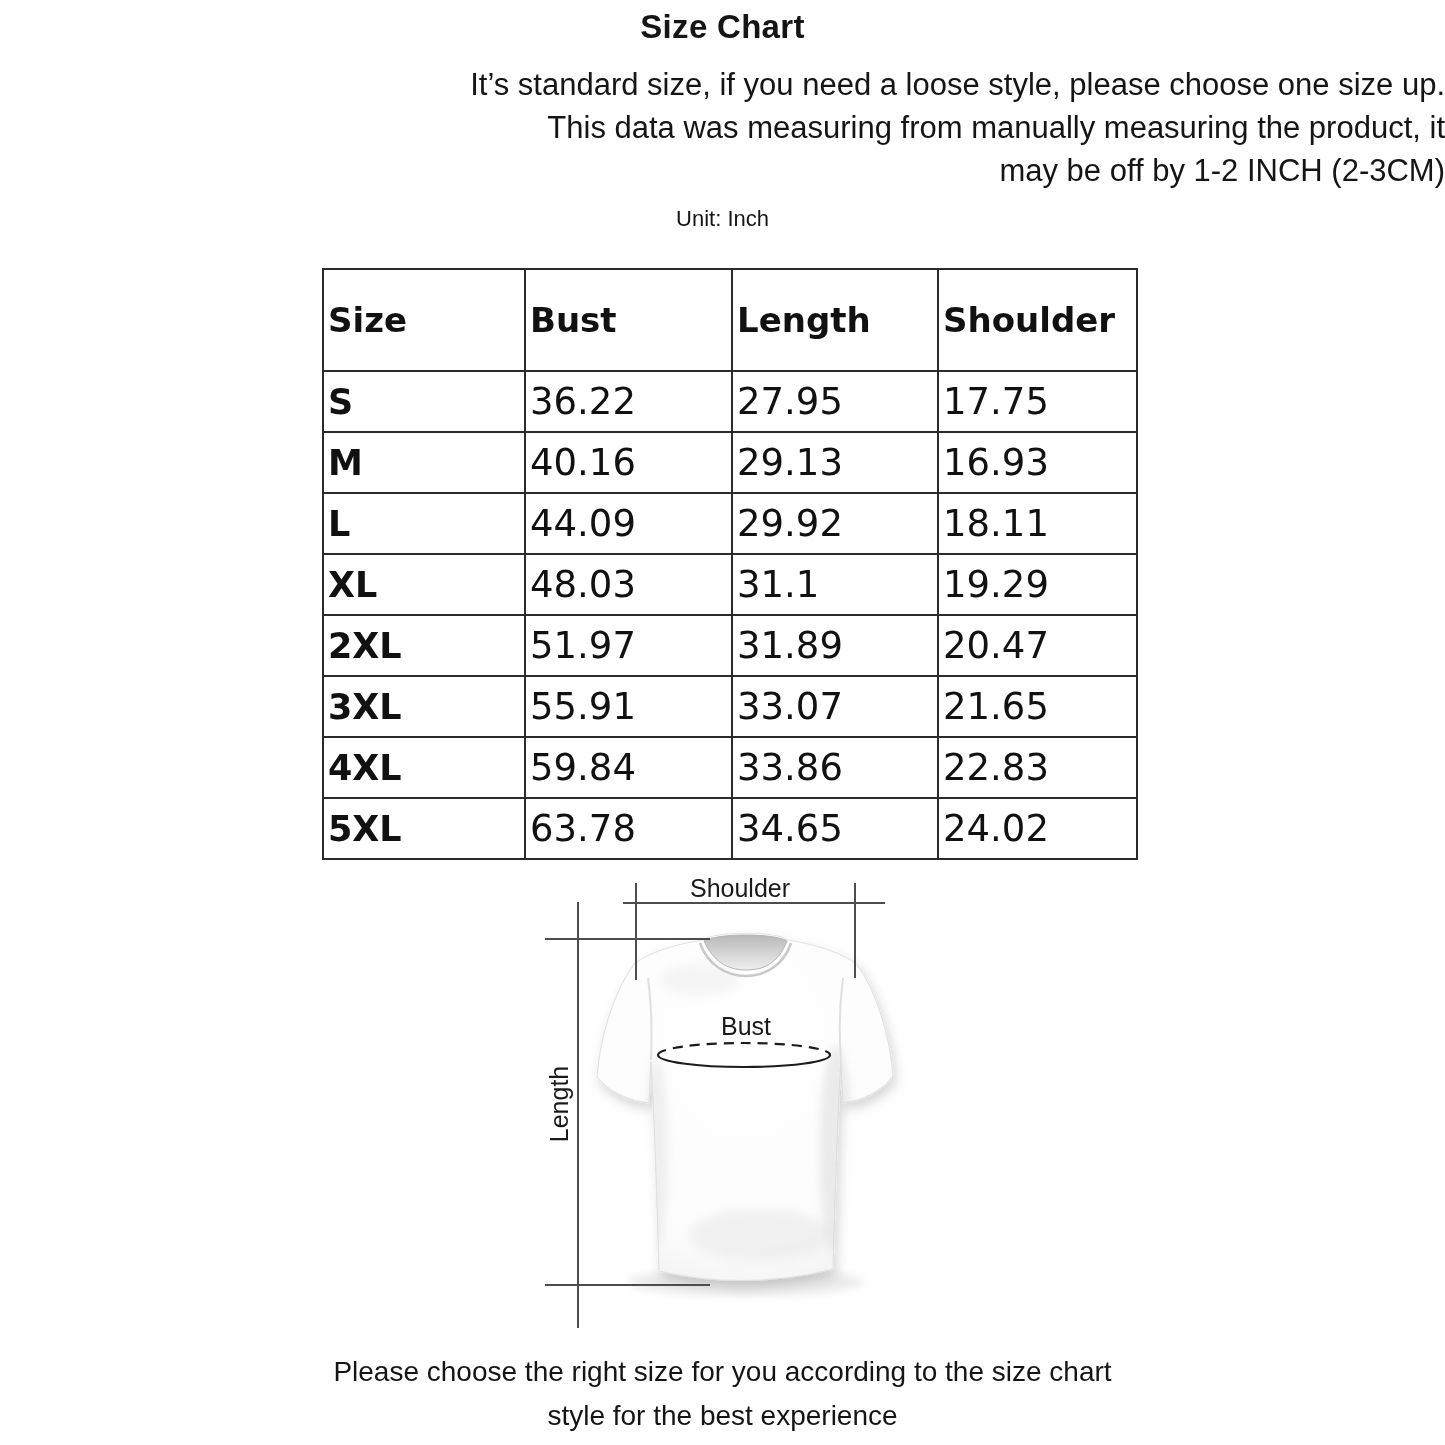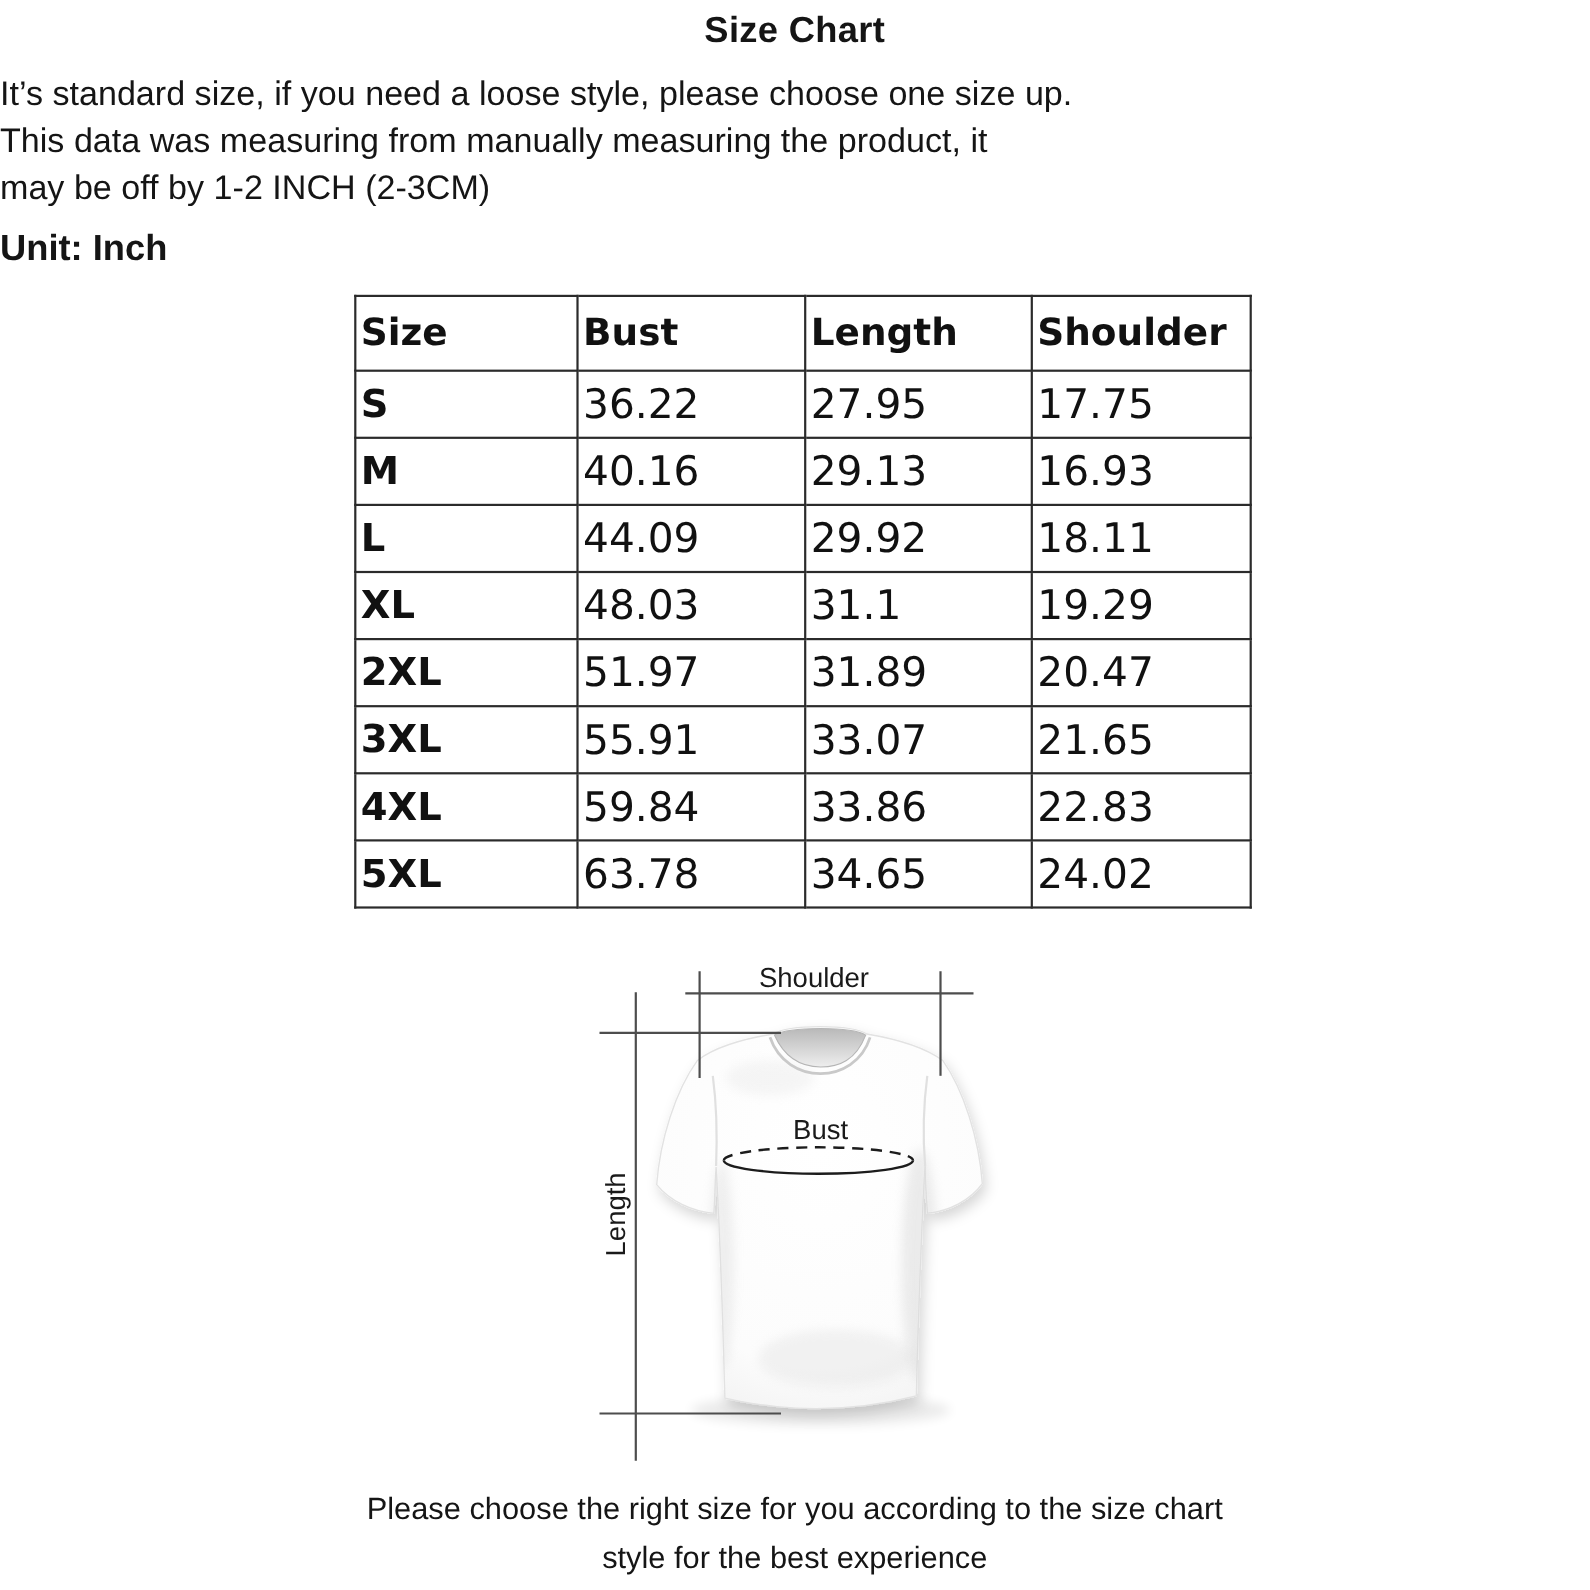--- a/index.html
+++ b/index.html
@@ -5,37 +5,37 @@
   html,body{margin:0;padding:0;background:#ffffff;}
   .canvas{
     position:relative;width:1445px;height:1445px;background:#ffffff;
     color:#151515;font-family:"Liberation Sans",sans-serif;overflow:hidden;border-radius:31px;
   }
   .page-title{
     position:absolute;top:8px;left:0;width:100%;text-align:center;
     font-size:33px;font-weight:bold;letter-spacing:.3px;
   }
   .desc{
-    position:absolute;top:63px;left:0;width:100%;text-align:left;
+    position:absolute;top:63px;left:0;width:100%;text-align:right;
     font-size:31px;line-height:43px;font-weight:400;
   }
   .unit{
-    position:absolute;top:206px;left:0;width:100%;text-align:left;
-    font-size:33px;font-weight:bold;
+    position:absolute;top:206px;left:0;width:100%;text-align:center;
+    font-size:22px;font-weight:normal;
   }
   .table-wrap{position:absolute;left:322px;top:268px;}
   table.size-table{
     border-collapse:collapse;table-layout:fixed;width:814px;
     font-family:"DejaVu Sans","Liberation Sans",sans-serif;
   }
   .size-table th,.size-table td{
     border:2px solid #2b2b2b;padding:0 2px 0 4px;vertical-align:middle;
     text-align:left;white-space:nowrap;overflow:hidden;color:#111;
   }
-  .size-table thead tr{height:68px;}
+  .size-table thead tr{height:102px;}
   .size-table tbody tr{height:61px;}
   .size-table th{font-size:34px;font-weight:bold;letter-spacing:0;}
   .size-table td.size-col{font-size:35px;font-weight:bold;}
   .size-table td.num{font-size:37px;font-weight:400;}
   .diagram{position:absolute;left:500px;top:858px;width:452px;height:484px;}
   .footer{
     position:absolute;top:1350px;left:0;width:100%;text-align:center;
     font-size:28px;line-height:44px;font-weight:400;
   }
 </style>

